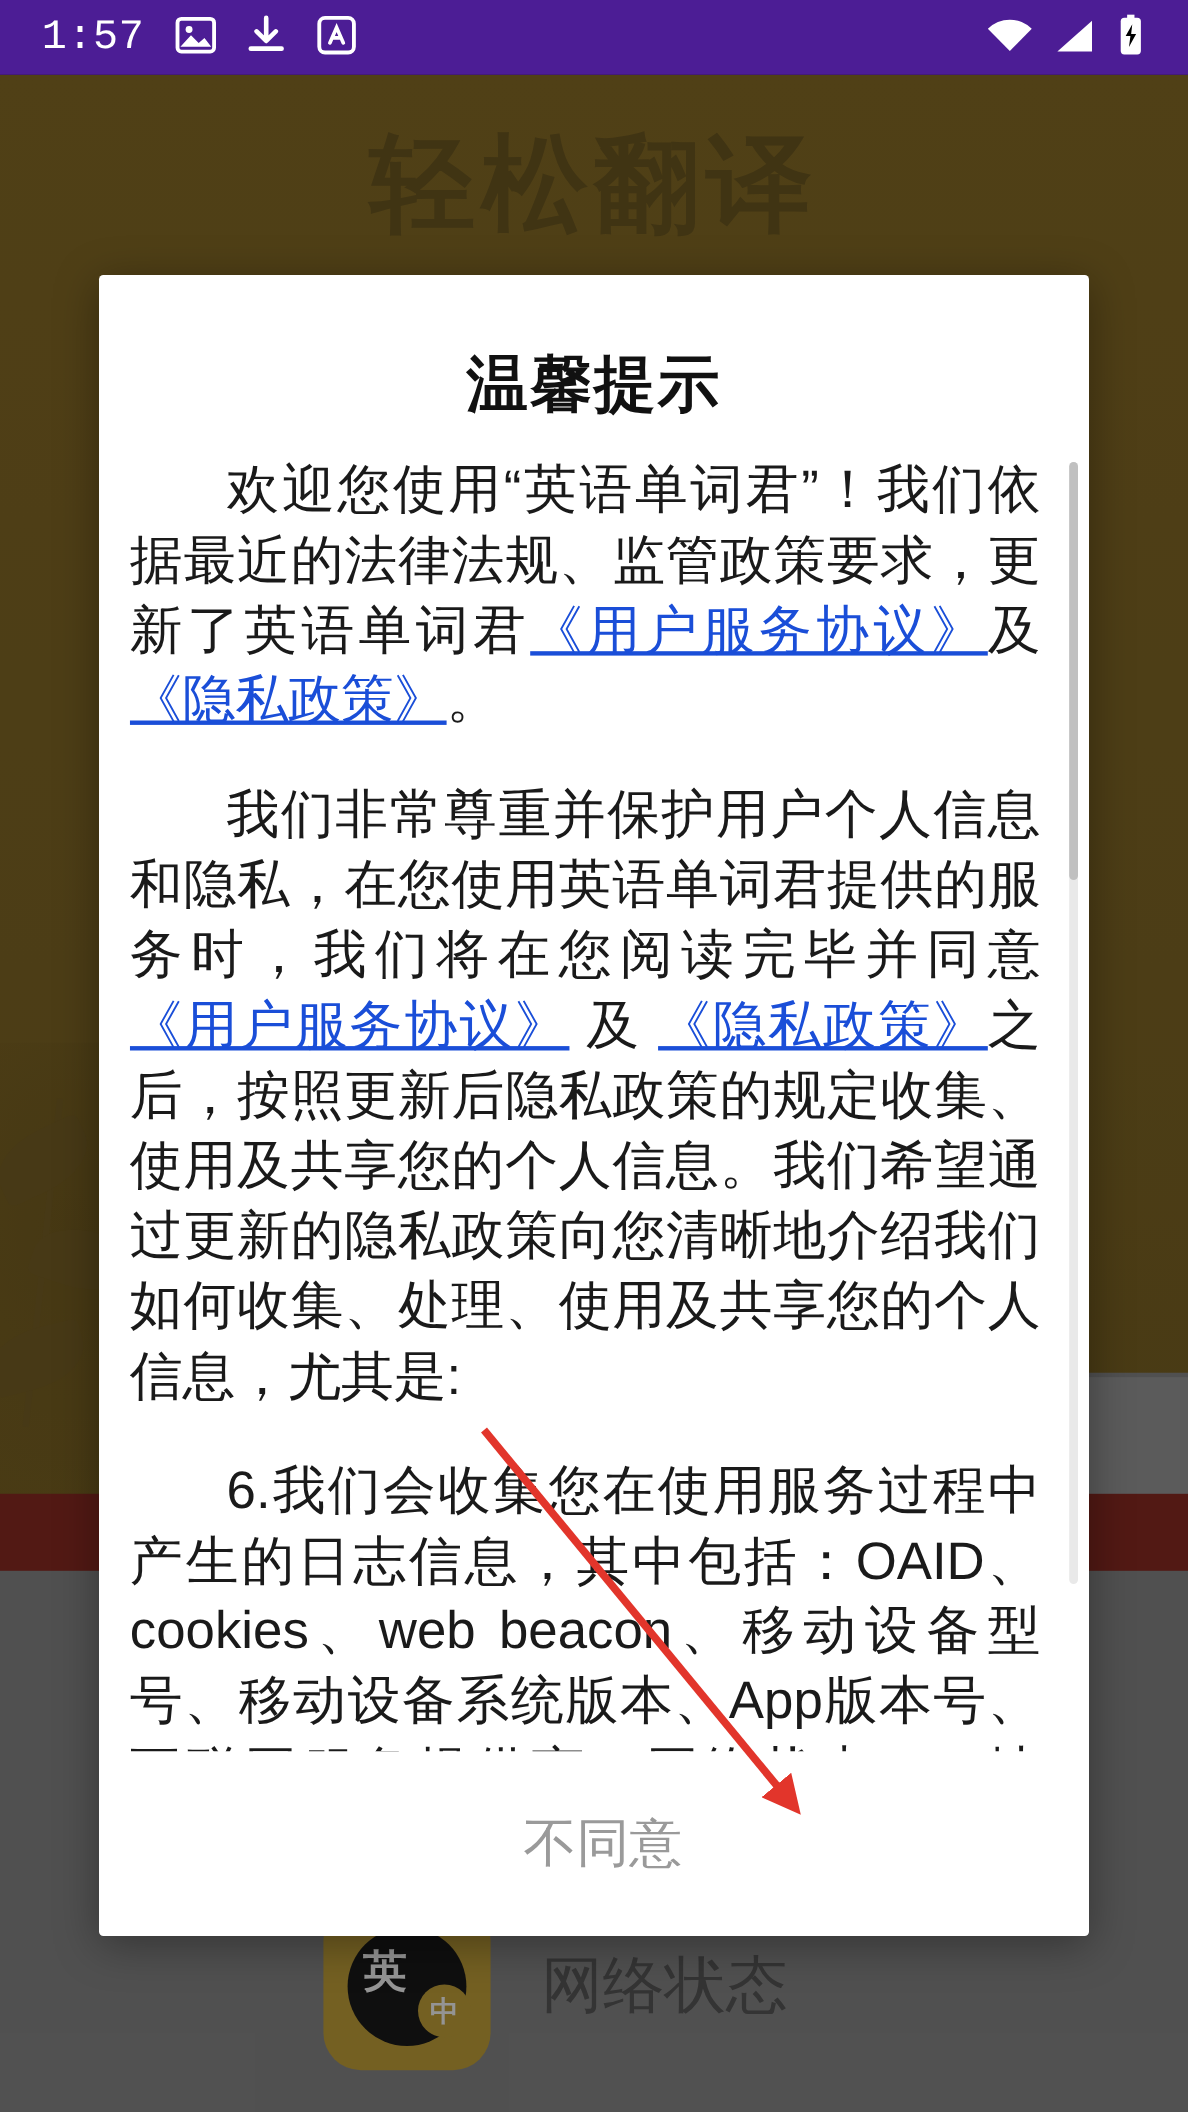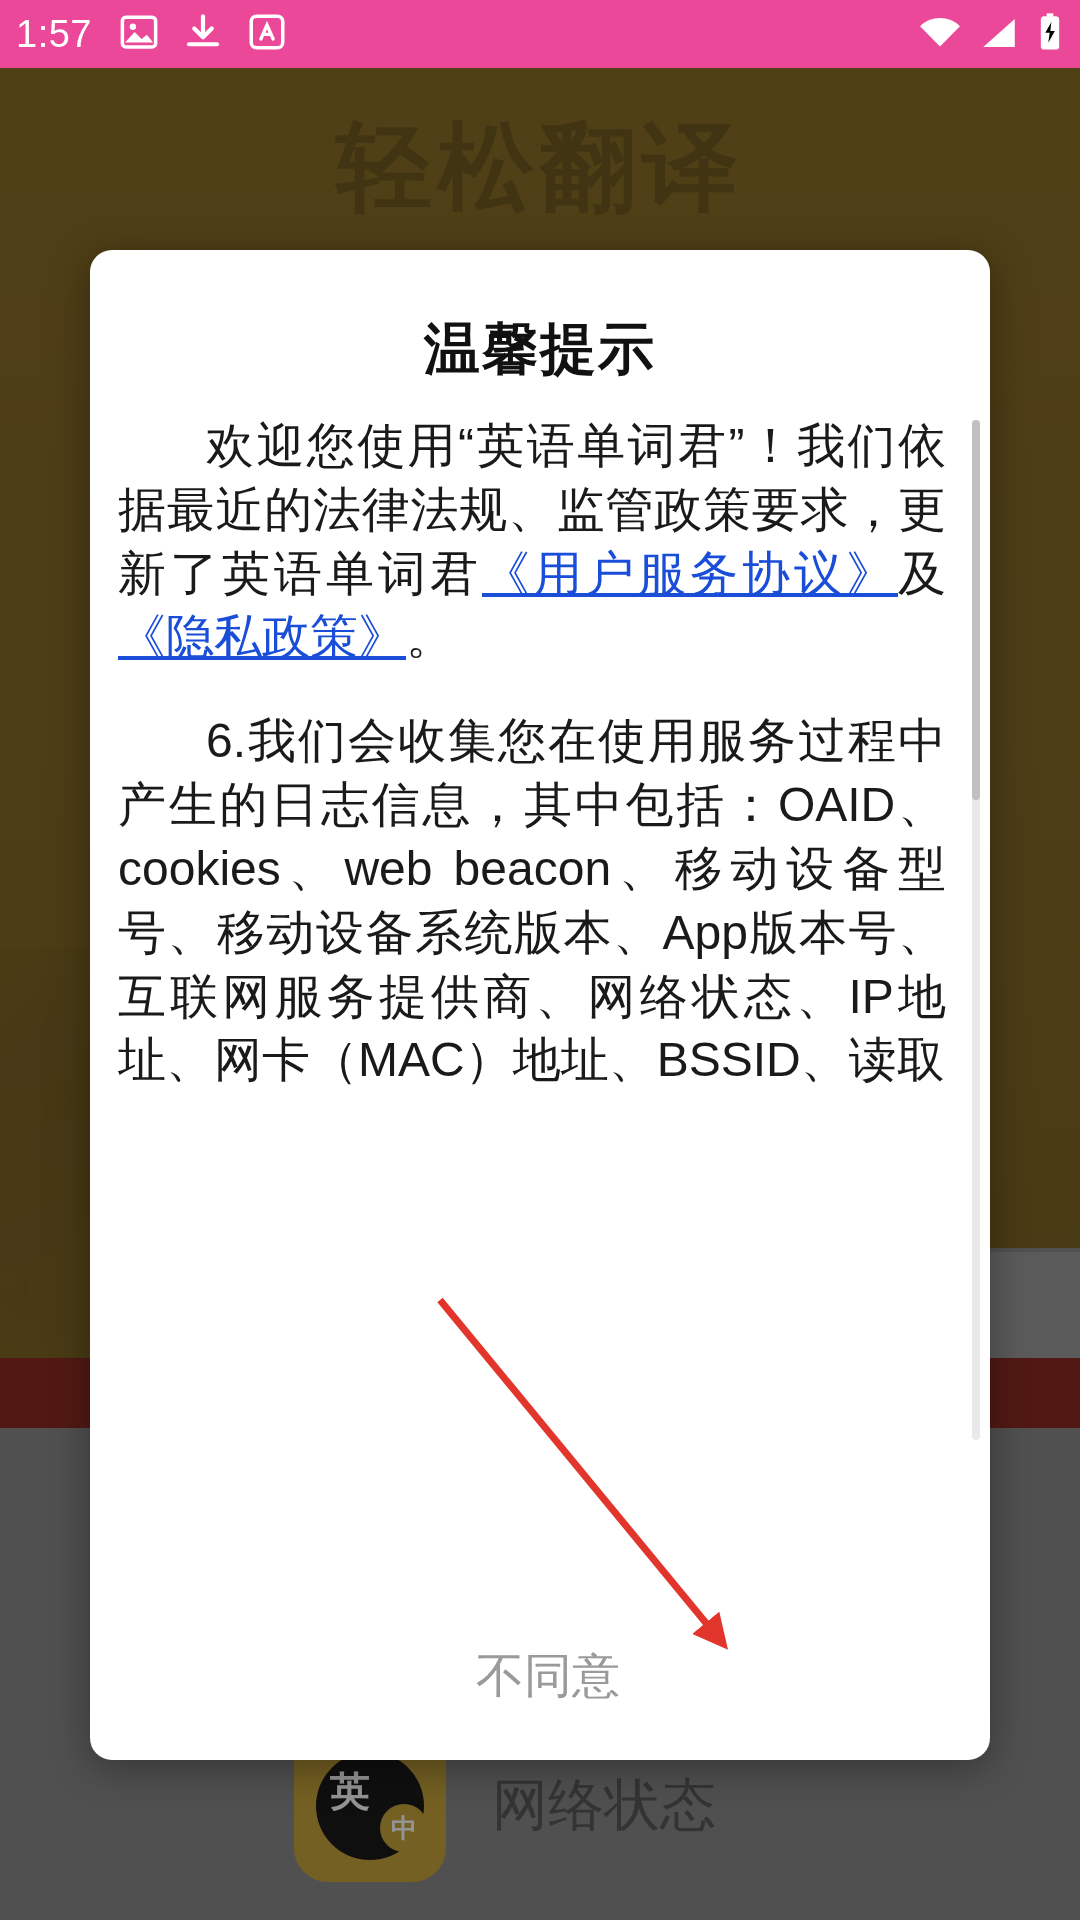--- a/index.html
+++ b/index.html
@@ -14,26 +14,27 @@
     overflow: hidden;
     position: relative;
   }
 
   
   .status-bar {
     position: absolute;
     top: 0; left: 0;
     width: 1080px;
     height: 68px;
-    background: #ec4899;
+    background: #4c1d95;
     display: flex;
     align-items: center;
     box-sizing: border-box;
-    padding: 0 16px;
+    padding: 0 38px;
     z-index: 50;
+    font-family: Liberation Mono, monospace;
   }
   .status-clock {
     color: #ffffff;
     font-size: 38px;
     letter-spacing: 0.5px;
     margin-right: 26px;
   }
   .status-icons-left {
     display: flex;
     align-items: center;
@@ -187,21 +188,21 @@
   }
 
   
   .dialog {
     position: absolute;
     left: 90px;
     top: 250px;
     width: 900px;
     height: 1510px;
     background: #ffffff;
-    border-radius: 22px;
+    border-radius: 4px;
     box-shadow: 0 8px 40px rgba(0,0,0,0.35);
     box-sizing: border-box;
     display: flex;
     flex-direction: column;
     overflow: hidden;
     z-index: 20;
   }
   .dialog-title {
     text-align: center;
     font-size: 56px;
@@ -358,20 +359,24 @@
 <div class="dialog">
   <div class="dialog-title">温馨提示</div>
 
   <div class="dialog-body">
     <div class="dialog-scroll">
 
       <p class="para indent">
         <span>欢迎您使用“英语单词君”！我们依据最近的法律法规、监管政策要求，更新了英语单词君</span><a class="lnk" href="#">《用户服务协议》</a><span>及</span> <a class="lnk" href="#">《隐私政策》</a><span>。</span>
       </p>
 
+      <p class="para indent">
+        <span>我们非常尊重并保护用户个人信息和隐私，在您使用英语单词君提供的服务时，我们将在您阅读完毕并同意</span> <a class="lnk" href="#">《用户服务协议》</a> <span>及</span>
+        <a class="lnk" href="#">《隐私政策》</a><span>之后，按照更新后隐私政策的规定收集、使用及共享您的个人信息。我们希望通过更新的隐私政策向您清晰地介绍我们如何收集、处理、使用及共享您的个人信息，尤其是:</span>
+      </p>
 
       <p class="para indent">6.我们会收集您在使用服务过程中产生的日志信息，其中包括：OAID、cookies、web beacon、移动设备型号、移动设备系统版本、App版本号、互联网服务提供商、网络状态、IP地址、网卡（MAC）地址、BSSID、读取</p>
 
     </div>
     <div class="scrollbar-track"></div>
     <div class="scrollbar-thumb"></div>
   </div>
 
   <div class="dialog-actions">
     <button class="btn btn-disagree">不同意</button>

